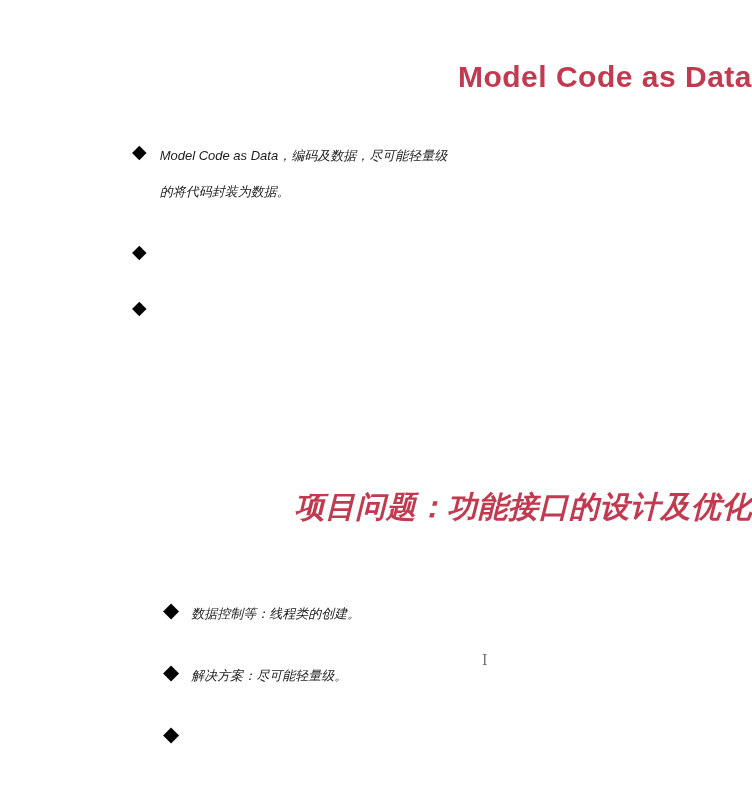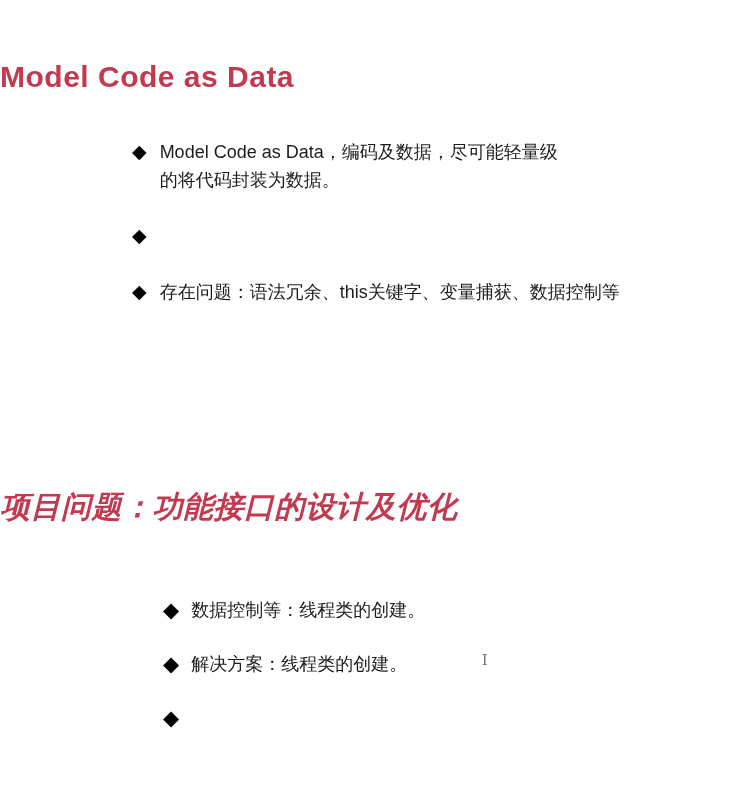--- a/index.html
+++ b/index.html
@@ -18,21 +18,21 @@
     position: relative;
     width: 752px;
     height: 786px;
     background: var(--page-bg);
     overflow: hidden;
   }
   .title {
     position: absolute;
     left: 0;
     width: 100%;
-    text-align: left;
+    text-align: right;
     font-weight: 700;
     font-size: 30px;
     line-height: 40px;
     color: var(--title-red);
     letter-spacing: 0.5px;
   }
   .title1 { top: 57px; }
   .title2 { top: 487px; font-style: italic; }
   .bullets {
     position: absolute;
@@ -60,24 +60,25 @@
   .bullets2 .bullet:last-child { margin-bottom: 0; }
   .marker {
     flex: 0 0 auto;
     font-size: 19px;
     line-height: 28px;
     margin-right: 13px;
     color: #000;
   }
   .bullets2 .marker { font-size: 21px; margin-right: 12px; }
   .btext {
-    font-size: 18px;
-    line-height: 28px;
+    font-size: 13px;
+    line-height: 36px;
     white-space: pre-line;
     color: var(--body-text);
+    font-style: italic;
   }
   .ibeam {
     position: absolute;
     left: 482px;
     top: 653px;
     font-family: "DejaVu Serif", "Liberation Serif", serif;
     font-size: 14px;
     line-height: 14px;
     color: var(--cursor-gray);
   }
@@ -93,34 +94,33 @@
     <div class="bullet">
       <span class="marker">◆</span>
       <span class="btext">Model Code  as Data，编码及数据，尽可能轻量级
 的将代码封装为数据。</span>
     </div>
     <div class="bullet">
       <span class="marker">◆</span>
     </div>
     <div class="bullet">
       <span class="marker">◆</span>
-      <span class="btext">存在问题：语法冗余、this关键字、变量捕获、数据控制等</span>
     </div>
   </div>
 
   <h2 class="title title2">项目问题：功能接口的设计及优化</h2>
 
   <div class="bullets bullets2">
     <div class="bullet">
       <span class="marker">◆</span>
       <span class="btext">数据控制等：线程类的创建。</span>
     </div>
     <div class="bullet">
       <span class="marker">◆</span>
-      <span class="btext">解决方案：线程类的创建。</span>
+      <span class="btext">解决方案：尽可能轻量级。</span>
     </div>
     <div class="bullet">
       <span class="marker">◆</span>
     </div>
   </div>
 
   <span class="ibeam">I</span>
 
 </div>
 

